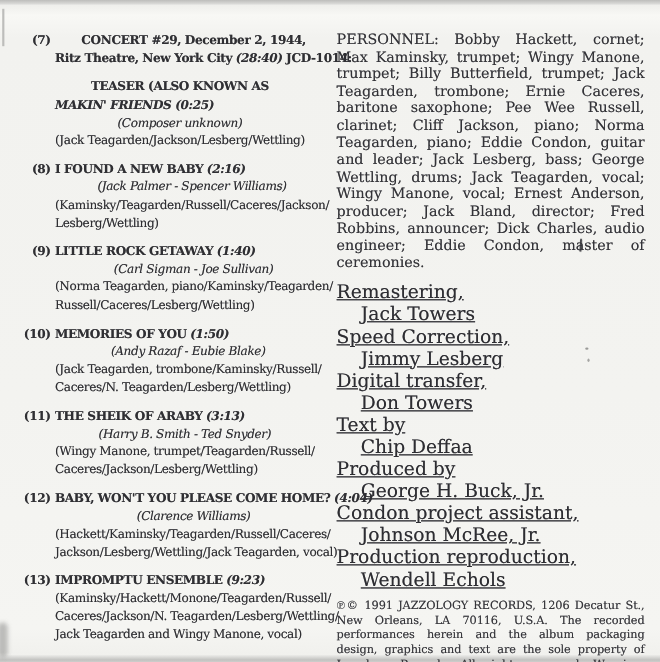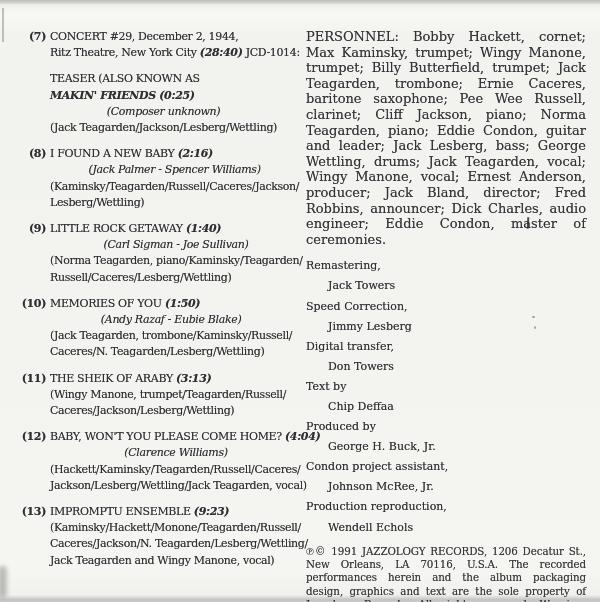--- a/index.html
+++ b/index.html
@@ -21,31 +21,31 @@
   .speck2{position:absolute;left:534px;top:326px;width:2px;height:3px;background:#a5a5a3;border-radius:50%;}
 
   .col{position:absolute;top:29px;color:#2f2f33;text-shadow:0 0 .5px rgba(50,50,55,.55);}
   .col-left{left:16px;width:286px;font-size:11px;line-height:16.2px;letter-spacing:-0.35px;}
   .col-right{left:306px;width:280px;}
 
   .track{display:flex;margin-bottom:10px;}
   .tnum{flex:0 0 30px;text-align:right;font-weight:bold;white-space:nowrap;}
   .tbody{margin-left:4px;min-width:0;}
   .tbody div{white-space:nowrap;}
-  .bold{font-weight:normal;}
+  .bold{font-weight:bold;text-align:center;}
   .dur{font-weight:bold;font-style:italic;}
   .it{font-style:italic;text-align:center;}
   .rm{font-style:normal;}
   .sub{margin-left:34px;}
 
   .personnel{
     margin:0;font-size:13px;line-height:15.6px;text-align:justify;
     color:#333338;
   }
-  .credits{margin-top:9px;font-size:11px;line-height:20.1px;color:#2d2d32;}
+  .credits{margin-top:9px;font-size:17px;line-height:20.1px;color:#2d2d32;text-decoration:underline;}
   .credit-name{padding-left:22px;}
   .legal{
     margin:7px 0 0 0;font-size:10.3px;line-height:13.3px;text-align:justify;color:#36363b;
     letter-spacing:-0.1px;
   }
   .legal .sym{font-size:10.5px;letter-spacing:1px;}
 </style>
 </head>
 <body>
 
@@ -104,20 +104,21 @@
         <div class="it">(Andy Razaf - Eubie Blake)</div>
         <div class="rm">(Jack Teagarden, trombone/Kaminsky/Russell/</div>
         <div class="rm">Caceres/N. Teagarden/Lesberg/Wettling)</div>
       </div>
     </div>
 
     <div class="track">
       <span class="tnum">(11)</span>
       <div class="tbody">
         <div><span class="bold">THE SHEIK OF ARABY</span> <span class="dur">(3:13)</span></div>
+        <div class="it">(Harry B. Smith - Ted Snyder)</div>
         <div class="rm">(Wingy Manone, trumpet/Teagarden/Russell/</div>
         <div class="rm">Caceres/Jackson/Lesberg/Wettling)</div>
       </div>
     </div>
 
     <div class="track">
       <span class="tnum">(12)</span>
       <div class="tbody">
         <div><span class="bold">BABY, WON'T YOU PLEASE COME HOME?</span> <span class="dur">(4:04)</span></div>
         <div class="it">(Clarence Williams)</div>

